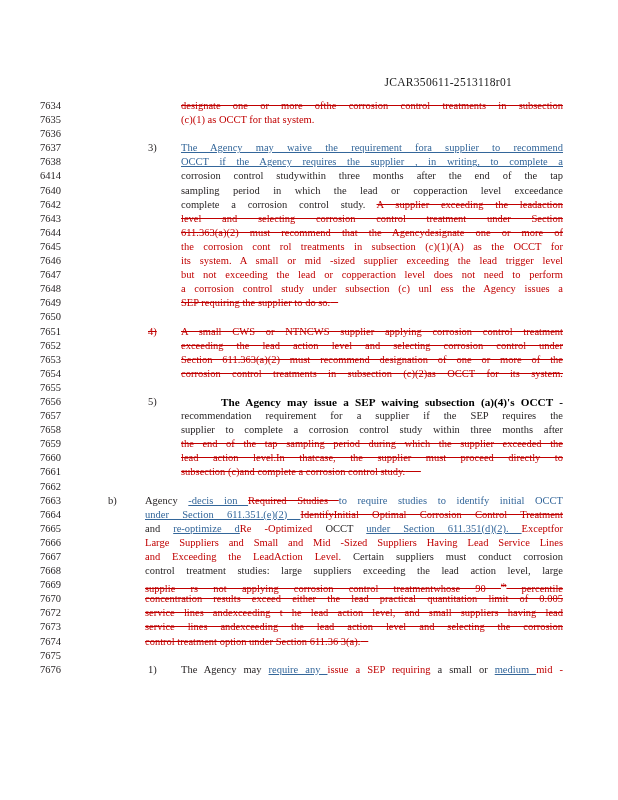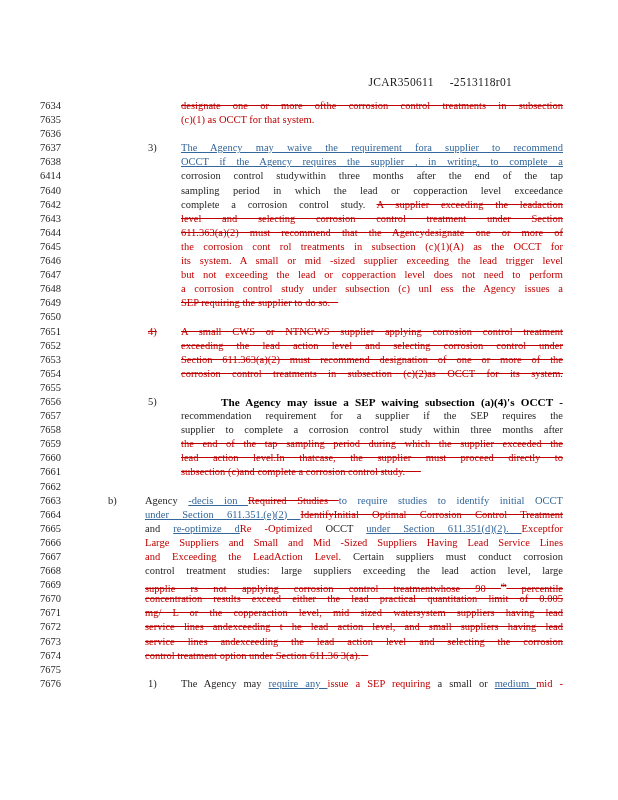--- a/index.html
+++ b/index.html
@@ -14,21 +14,21 @@
     background:#ffffff;
     overflow:hidden;
     font-family:"Liberation Serif","DejaVu Serif",serif;
   }
   .header{
     position:absolute;top:76px;left:0;width:512px;
     text-align:right;
     font-size:11.5px;color:#1a1a1a;
     letter-spacing:0.3px;
   }
-  .header .rev{margin-left:16px;}
+  .header .rev{}
   .lines{position:absolute;top:99px;left:0;right:0;}
   .line-row{position:relative;height:14.1px;}
   .line-num{
     position:absolute;left:40px;top:0;
     font-size:10.5px;line-height:14.1px;color:var(--black);
   }
   .marker{position:absolute;top:0;font-size:10.5px;line-height:14.1px;color:var(--black);}
   .m-item{left:148px;}
   .m-sub{left:108px;}
   .line-text{
@@ -193,24 +193,20 @@
       </div>
       <div class="line-row">
         <span class="line-num">7669</span>
         <div class="line-text indent-sub just"><span class="s-red-strike">supplie rs not applying corrosion control treatmentwhose 90 </span><span class="s-red-strike sup">th</span><span class="s-red-strike"> percentile</span></div>
       </div>
       <div class="line-row">
         <span class="line-num">7670</span>
         <div class="line-text indent-sub just"><span class="s-red-strike">concentration results exceed either the lead practical quantitation limit of 0.005</span></div>
       </div>
       <div class="line-row">
-        <span class="line-num">7671</span>
-        <div class="line-text indent-sub just"><span class="s-red-strike">mg/ L or the copperaction level, mid sized watersystem suppliers having lead</span></div>
-      </div>
-      <div class="line-row">
         <span class="line-num">7672</span>
         <div class="line-text indent-sub just"><span class="s-red-strike">service lines andexceeding t he lead action level, and small suppliers having lead</span></div>
       </div>
       <div class="line-row">
         <span class="line-num">7673</span>
         <div class="line-text indent-sub just"><span class="s-red-strike">service lines andexceeding the lead action level and selecting the corrosion</span></div>
       </div>
       <div class="line-row">
         <span class="line-num">7674</span>
         <div class="line-text indent-sub"><span class="s-red-strike">control treatment option under Section 611.36 3(a).</span><span class="s-red-strike">&nbsp;&nbsp;&nbsp;</span></div>

